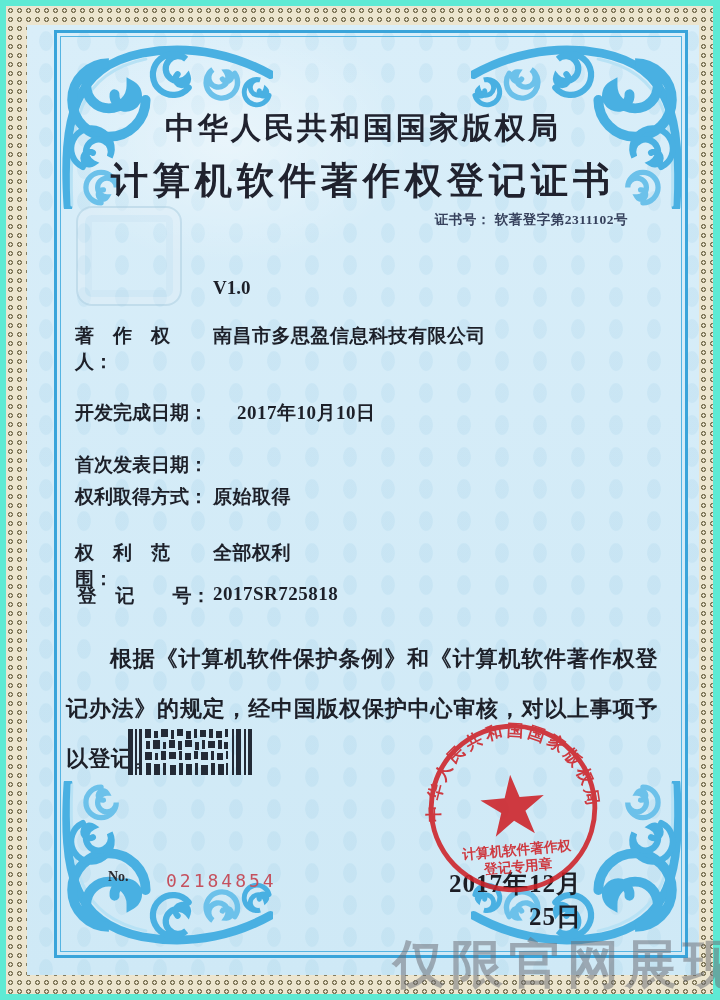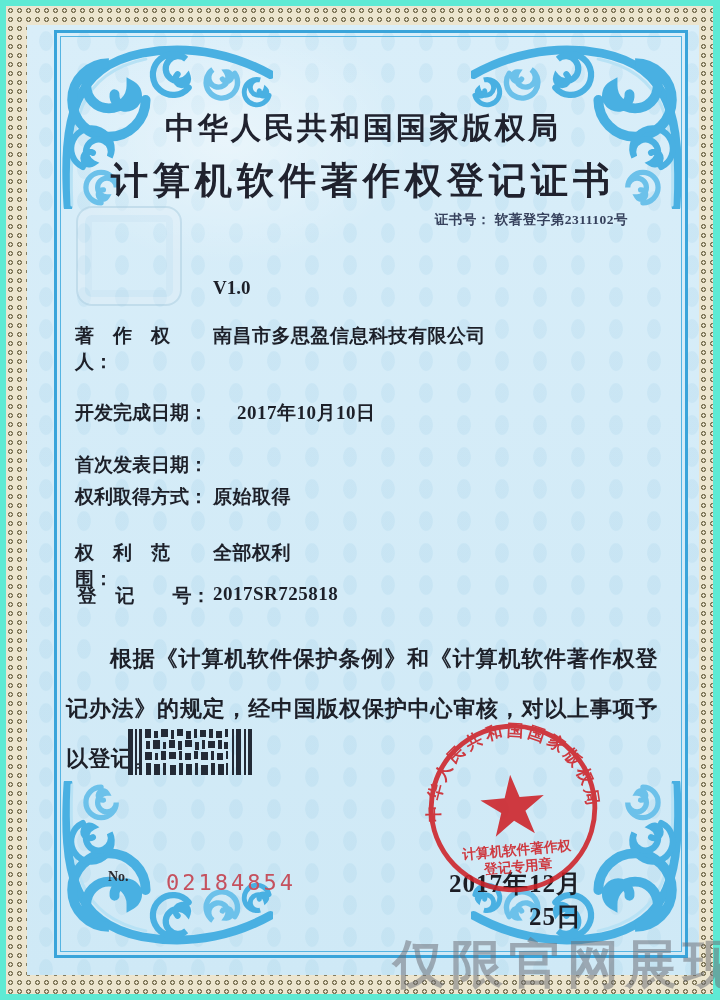--- a/index.html
+++ b/index.html
@@ -54,21 +54,21 @@
   .statement{position:absolute;left:66px;top:634px;width:592px;font-size:22px;font-weight:bold;
     color:#1d2029;line-height:2.28;text-indent:2em;text-align:justify;letter-spacing:.5px;}
 
   .barcode{position:absolute;left:128px;top:729px;width:124px;height:46px;}
 
   .seal{position:absolute;left:425px;top:720px;width:176px;height:176px;opacity:.88;}
   .seal-date{position:absolute;left:436px;top:867px;width:146px;text-align:right;
     font-size:25px;font-weight:bold;color:#1c1d24;letter-spacing:1px;}
 
   .serial{position:absolute;left:108px;top:869px;font-size:14px;font-weight:bold;color:#2a2a30;}
-  .serial-num{position:absolute;left:166px;top:870px;font-size:22px;color:#c5515e;
+  .serial-num{position:absolute;left:166px;top:870px;font-size:18px;color:#c5515e;
     letter-spacing:3px;font-family:"DejaVu Sans Mono","Liberation Mono",monospace;}
 
   .watermark{position:absolute;left:393px;top:930px;z-index:50;
     font-family:"Liberation Sans","DejaVu Sans",sans-serif;
     font-size:52px;font-weight:900;letter-spacing:6px;color:rgba(108,110,116,.52);white-space:nowrap;}
 
   .defs-holder{position:absolute;width:0;height:0;overflow:hidden;}
 </style>
 </head>
 <body>

